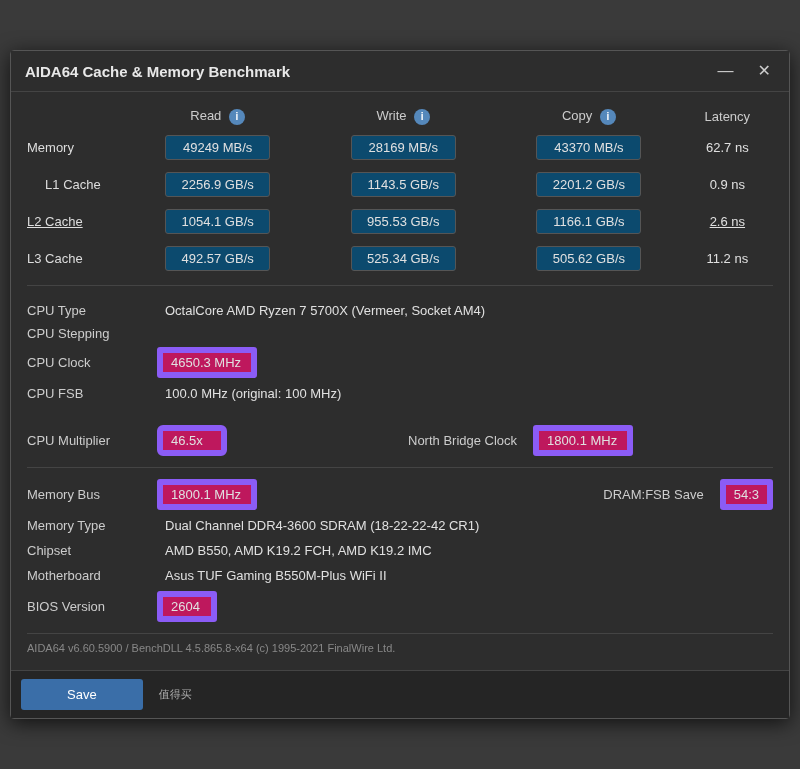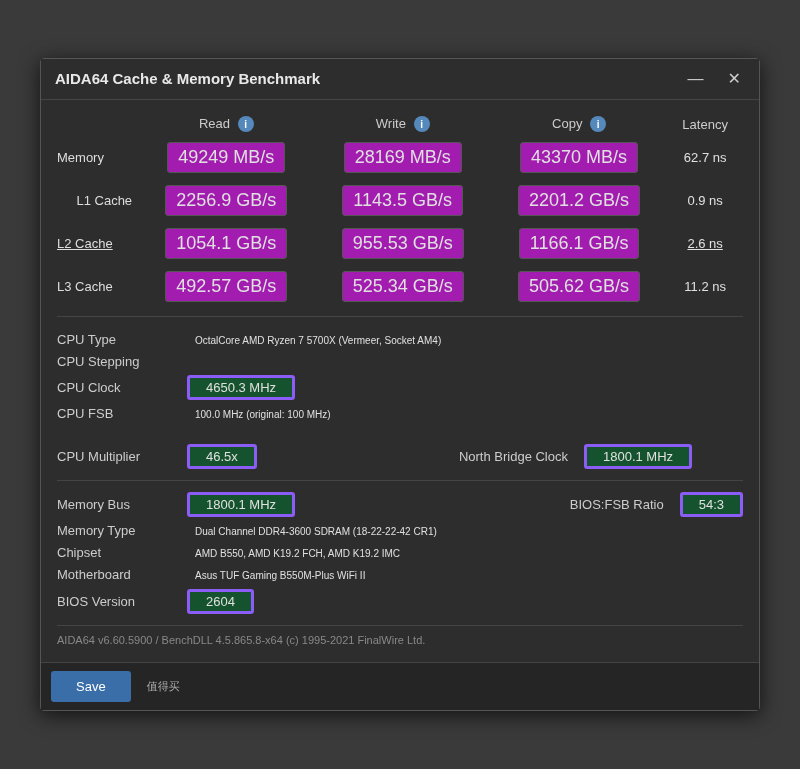--- a/index.html
+++ b/index.html
@@ -9,21 +9,21 @@
       font-size: 13px;
       color: #e0e0e0;
       display: flex;
       justify-content: center;
       align-items: center;
       width: 800px;
       height: 769px;
       overflow: hidden;
     }
     .window {
-      width: 720px;
+      width: 780px;
       background: #2d2d2d;
       border: 1px solid #555;
       border-radius: 4px;
       box-shadow: 0 4px 20px rgba(0,0,0,0.7);
     }
     .titlebar {
       background: #2d2d2d;
       padding: 10px 14px;
       display: flex;
       justify-content: space-between;
@@ -70,28 +70,28 @@
     }
     .bench-table td:first-child {
       text-align: left;
       color: #ddd;
       padding-left: 0;
     }
     .bench-table td.latency {
       text-align: center;
     }
     .cell-box {
-      background: #a21caf;
+      background: #0c4a6e;
       border: 1px solid #555;
       border-radius: 3px;
       padding: 4px 10px;
       display: inline-block;
       min-width: 105px;
       color: #e0e0e0;
-      font-size: 18px;
+      font-size: 13px;
     }
 
     .info-icon {
       display: inline-flex;
       align-items: center;
       justify-content: center;
       width: 16px;
       height: 16px;
       border-radius: 50%;
       background: #5588bb;
@@ -119,31 +119,31 @@
       align-items: baseline;
       padding: 3px 0;
     }
     .info-label {
       color: #ccc;
       min-width: 130px;
       font-size: 13px;
       flex-shrink: 0;
     }
     .info-value {
-      background: #14532d;
-      border: 3px solid #8b5cf6;
+      background: #be185d;
+      border: 6px solid #8b5cf6;
       border-radius: 3px;
-      padding: 2px 16px;
+      padding: 2px 8px;
       color: #e0e0e0;
       font-size: 13px;
       min-width: 100px;
     }
     .info-value-plain {
       color: #e0e0e0;
-      font-size: 10px;
+      font-size: 13px;
       padding: 2px 8px;
     }
     .info-row-double {
       display: flex;
       align-items: baseline;
       padding: 3px 0;
       gap: 16px;
     }
     .info-half {
       display: flex;
@@ -167,21 +167,21 @@
       align-items: center;
       padding: 8px 10px;
       background: #252525;
       border-top: 1px solid #444;
       gap: 8px;
     }
     .btn-save {
       background: #3a6ea8;
       color: #fff;
       border: none;
-      padding: 8px 25px;
+      padding: 8px 46px;
       border-radius: 3px;
       font-size: 13px;
       cursor: pointer;
     }
     .btn-benchmark {
       flex: 1;
       background: #3a6ea8;
       color: #fff;
       border: none;
       padding: 8px 0;
@@ -237,21 +237,21 @@
       <tbody id="bench-tbody">
       <tr>
             <td style="text-align: left; padding-left: 0px;">Memory</td>
             <td><span class="cell-box">49249 MB/s</span></td>
             <td><span class="cell-box">28169 MB/s</span></td>
             <td><span class="cell-box">43370 MB/s</span></td>
             <td class="latency" style="color: rgb(224, 224, 224);">62.7 ns</td>
           </tr>
           <tr style="height: 4px;"></tr>
           <tr>
-            <td style="text-align: right; padding-left: 0px;">L1 Cache</td>
+            <td style="text-align: center; padding-left: 0px;">L1 Cache</td>
             <td><span class="cell-box">2256.9 GB/s</span></td>
             <td><span class="cell-box">1143.5 GB/s</span></td>
             <td><span class="cell-box">2201.2 GB/s</span></td>
             <td class="latency" style="color: rgb(224, 224, 224);">0.9 ns</td>
           </tr>
           <tr style="height: 4px;"></tr>
           <tr>
             <td style="text-align: left; padding-left: 0px; text-decoration: underline;">L2 Cache</td>
             <td><span class="cell-box">1054.1 GB/s</span></td>
             <td><span class="cell-box">955.53 GB/s</span></td>
@@ -289,37 +289,37 @@
       </div>
 
       <div class="info-row">
         <span class="info-label">CPU FSB</span>
         <span class="info-value-plain">100.0 MHz  (original: 100 MHz)</span>
       </div>
 
       <div class="info-row-double">
         <div class="info-half">
           <span class="info-label">CPU Multiplier</span>
-          <span class="info-value" style="min-width:70px;">46.5x</span>
+          <span class="info-value" style="min-width:70px;border-radius:6px;">46.5x</span>
         </div>
-        <div class="info-half" style="justify-content:center; gap:8px;margin-top:16px;">
+        <div class="info-half" style="justify-content:flex-start; gap:8px;margin-top:16px;">
           <span class="info-label" style="min-width:auto; margin-right:8px;">North Bridge Clock</span>
           <span class="info-value">1800.1 MHz</span>
         </div>
       </div>
 
       <hr class="divider">
 
       <div class="info-row-double">
         <div class="info-half">
           <span class="info-label">Memory Bus</span>
           <span class="info-value">1800.1 MHz</span>
         </div>
         <div class="info-half" style="justify-content:flex-end; gap:8px;">
-          <span class="info-label" style="min-width:auto; margin-right:8px;">BIOS:FSB Ratio</span>
+          <span class="info-label" style="min-width:auto; margin-right:8px;">DRAM:FSB Save</span>
           <span class="info-value" style="min-width:50px;">54:3</span>
         </div>
       </div>
 
       <div class="info-row">
         <span class="info-label">Memory Type</span>
         <span class="info-value-plain">Dual Channel DDR4-3600 SDRAM  (18-22-22-42 CR1)</span>
       </div>
 
       <div class="info-row">

